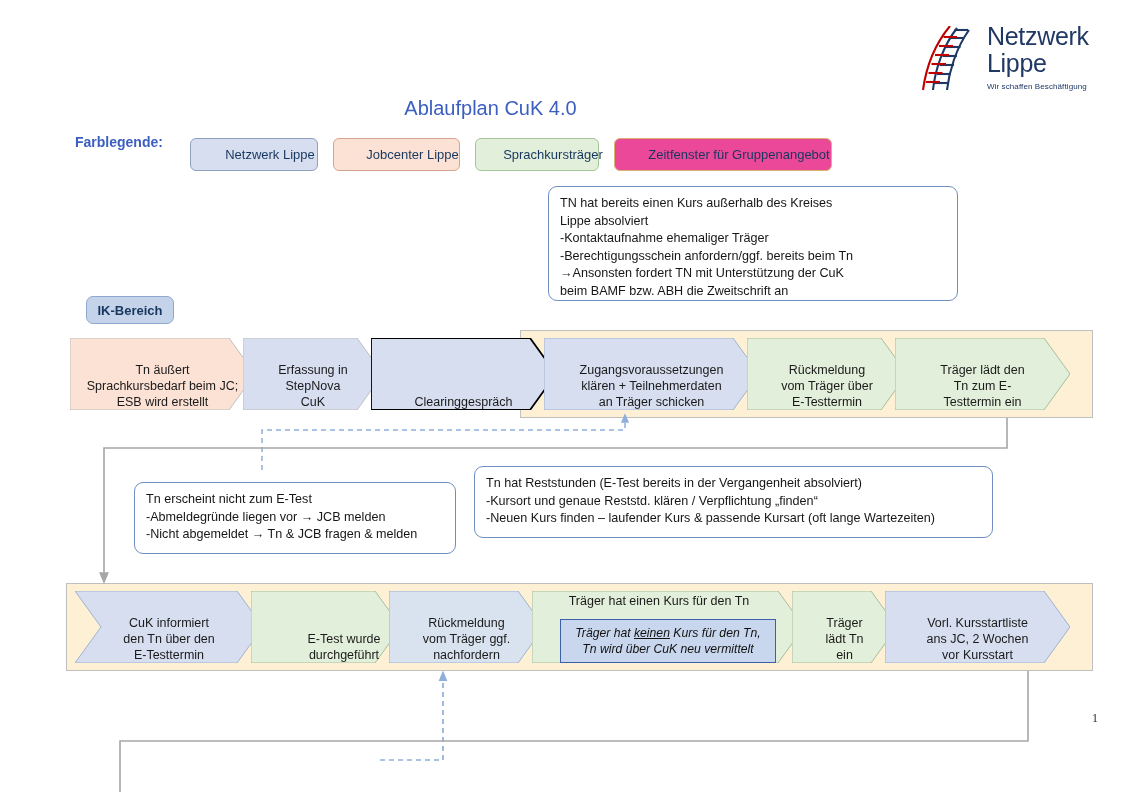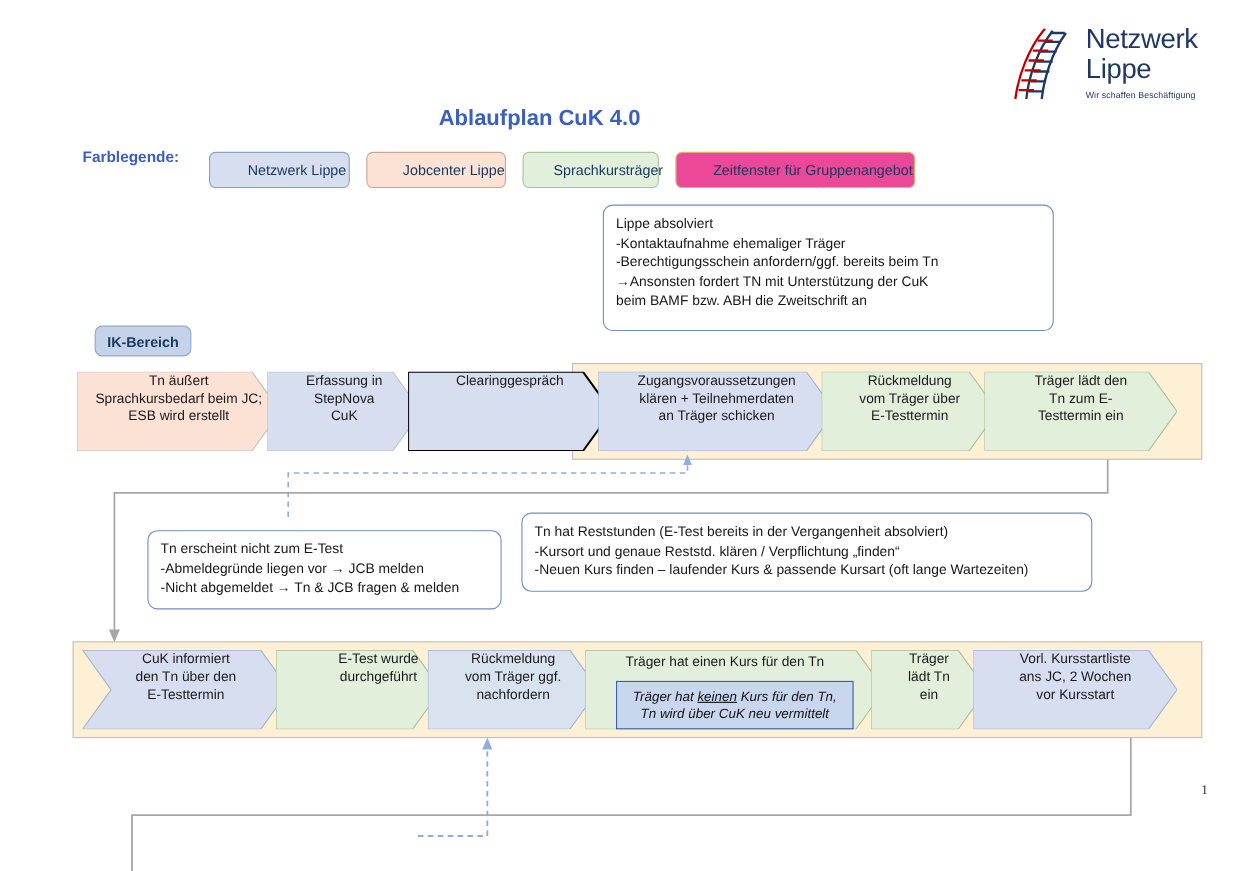--- a/index.html
+++ b/index.html
@@ -17,21 +17,21 @@
   #logo .lt1,#logo .lt2{
     font-size:25px;color:#1F3864;letter-spacing:-0.3px;line-height:25px;
     font-family:"Liberation Sans",sans-serif;
   }
   #logo .lt2{margin-top:2px;}
   #logo .lt3{font-size:8px;color:#1F3864;margin-top:6px;letter-spacing:0.1px;}
 
   
   #title{
     left:0;top:97px;width:1121px;text-align:center;
-    font-size:20px;font-weight:bold;color:#3B5FC0;
+    font-size:20px;font-weight:normal;color:#3B5FC0;
   }
   #title span{margin-left:-140px;}
 
   
   #legend-label{
     left:75px;top:134px;font-size:14px;font-weight:bold;color:#3B5FC0;
   }
   .legend-chip{
     position:absolute;top:138px;height:33px;border-radius:6px;
     display:flex;align-items:center;justify-content:center;
@@ -49,21 +49,21 @@
   #ik-pill{
     left:86px;top:296px;width:88px;height:28px;border-radius:7px;
     background:#C5D3EA;border:1px solid #8EA9CE;
     display:flex;align-items:center;justify-content:center;
     font-size:13px;font-weight:bold;color:#17375E;box-sizing:border-box;
   }
 
   
   .chev{
     position:absolute;box-sizing:border-box;
-    display:flex;align-items:flex-start;justify-content:center;
+    display:flex;align-items:flex-end;justify-content:center;
     text-align:center;font-size:12.5px;color:#1A1A1A;line-height:16px;
   }
   .chev .lbl{padding:0 4px;position:relative;z-index:2;}
 
   
   .callout{
     position:absolute;background:#ffffff;border:1px solid #6E8FC0;
     border-radius:9px;box-sizing:border-box;
     font-size:12.6px;color:#161616;line-height:17.5px;
     padding:8px 11px;
@@ -262,20 +262,21 @@
 
 <div id="subbox">
   <div>
     <span>Träger hat </span><u>keinen</u><span> Kurs für den Tn,</span>
   </div>
   <div>Tn wird über CuK neu vermittelt</div>
 </div>
 
 <div id="callouts">
     <div class="callout" style="left: 548px; top: 186px; width: 410px; height: 115px;">
+      <div class="ln">TN hat bereits einen Kurs außerhalb des Kreises</div>
       <div class="ln">Lippe absolviert</div>
       <div class="ln">-Kontaktaufnahme ehemaliger Träger</div>
       <div class="ln">-Berechtigungsschein anfordern/ggf. bereits beim Tn</div>
       <div class="ln">→Ansonsten fordert TN mit Unterstützung der CuK</div>
       <div class="ln">beim BAMF bzw. ABH die Zweitschrift an</div>
     </div>
     <div class="callout" style="left: 134px; top: 482px; width: 322px; height: 72px;">
       <div class="ln">Tn erscheint nicht zum E-Test</div>
       <div class="ln">-Abmeldegründe liegen vor → JCB melden</div>
       <div class="ln">-Nicht abgemeldet → Tn &amp; JCB fragen &amp; melden</div>

